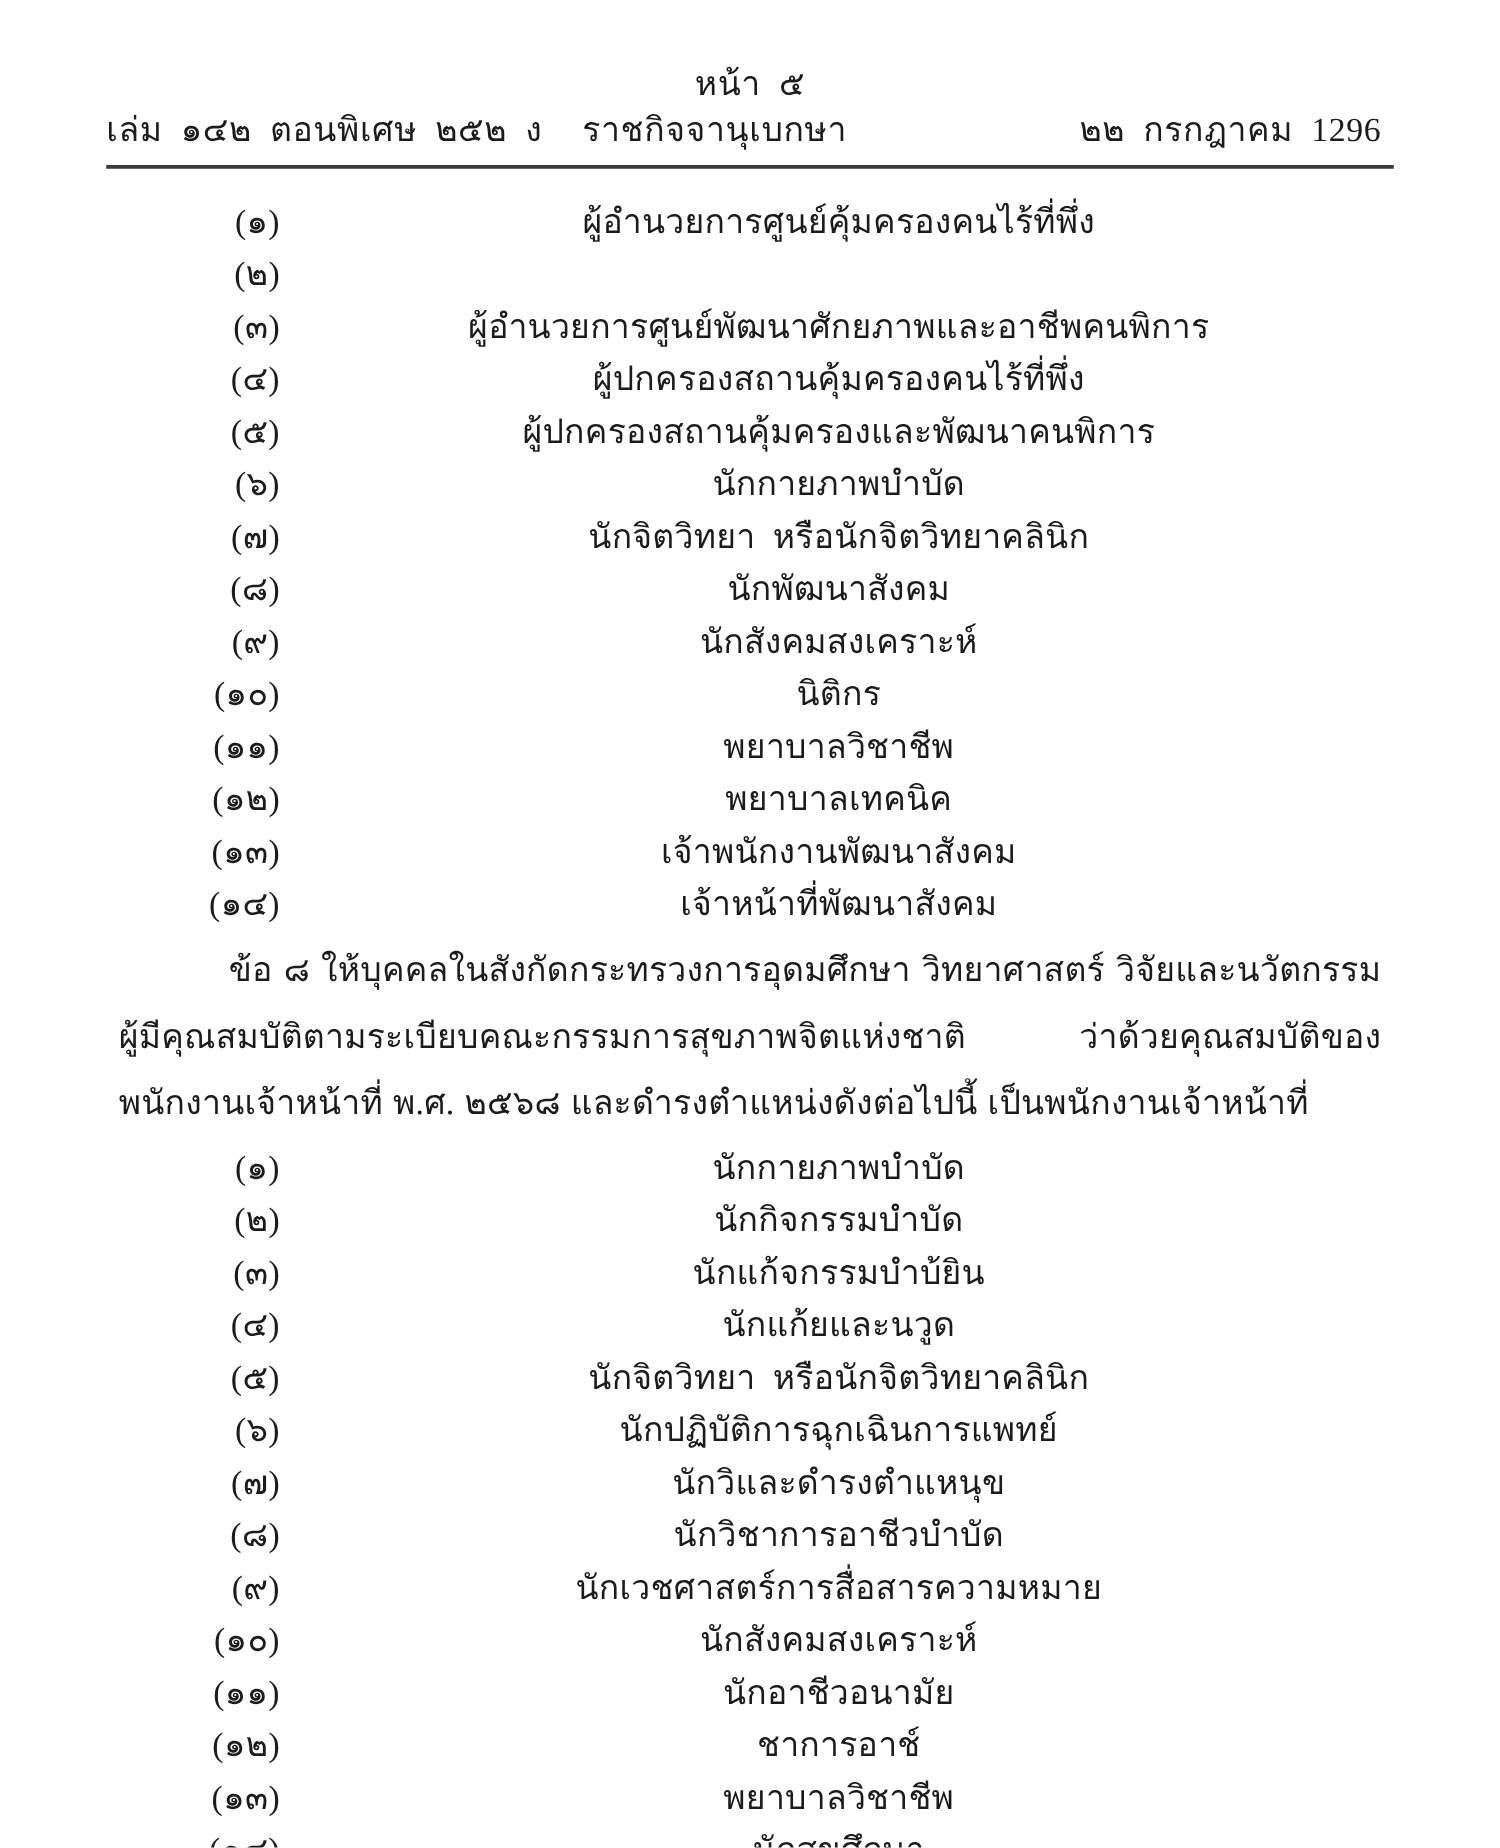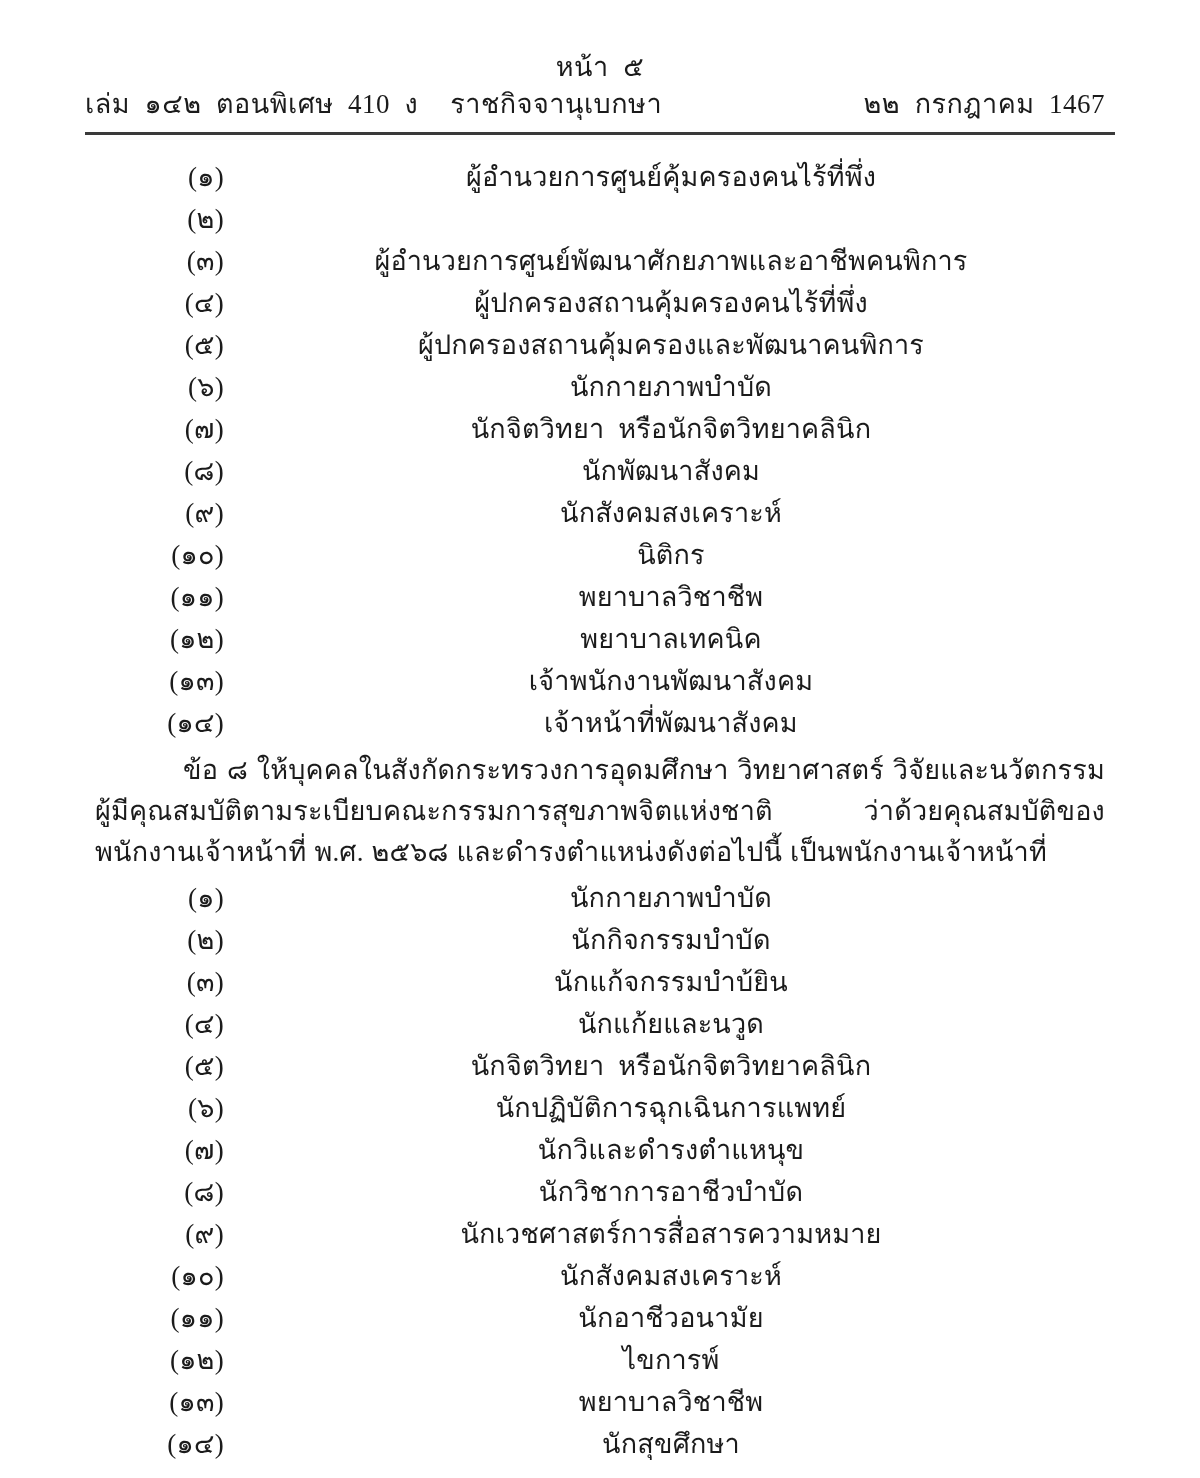--- a/index.html
+++ b/index.html
@@ -100,43 +100,43 @@
   .num-text {
     flex: 1 1 auto;
     white-space: pre;
     letter-spacing: 0.2px;
     text-align: center;
   }
 
   
   .para {
     font-size: 27px;
-    line-height: 41px;
+    line-height: 53px;
     text-align: justify;
     text-align-last: left;
     margin: 6px 0 4px 0;
     letter-spacing: 0.2px;
     word-spacing: 1px;
   }
   .para .indent {
     display: inline-block;
     width: 88px;
   }
 </style>
 </head>
 <body>
 
 <div class="page">
 
   <div class="header">
     <div class="header-page-no">หน้า  ๕</div>
     <div class="header-row">
-      <div class="header-left">เล่ม  ๑๔๒  ตอนพิเศษ  410  ง</div>
+      <div class="header-left">เล่ม  ๑๔๒  ตอนพิเศษ  ๒๕๒  ง</div>
       <div class="header-center">ราชกิจจานุเบกษา</div>
-      <div class="header-right">๒๒  กรกฎาคม  1467</div>
+      <div class="header-right">๒๒  กรกฎาคม  1296</div>
     </div>
   </div>
   <div class="header-rule"></div>
 
   <div class="content">
 
     <ol class="num-list" id="list-one">
         <li class="num-item">
           <span class="num-label">(๑)</span>
           <span class="num-text">ผู้อำนวยการศูนย์คุ้มครองคนไร้ที่พึ่ง</span>
@@ -236,21 +236,21 @@
         <li class="num-item">
           <span class="num-label">(๑๐)</span>
           <span class="num-text">นักสังคมสงเคราะห์</span>
         </li>
         <li class="num-item">
           <span class="num-label">(๑๑)</span>
           <span class="num-text">นักอาชีวอนามัย</span>
         </li>
         <li class="num-item">
           <span class="num-label">(๑๒)</span>
-          <span class="num-text">ไขการพ์</span>
+          <span class="num-text">ชาการอาช์</span>
         </li>
         <li class="num-item">
           <span class="num-label">(๑๓)</span>
           <span class="num-text">พยาบาลวิชาชีพ</span>
         </li>
         <li class="num-item">
           <span class="num-label">(๑๔)</span>
           <span class="num-text">นักสุขศึกษา</span>
         </li>
       </ol>

